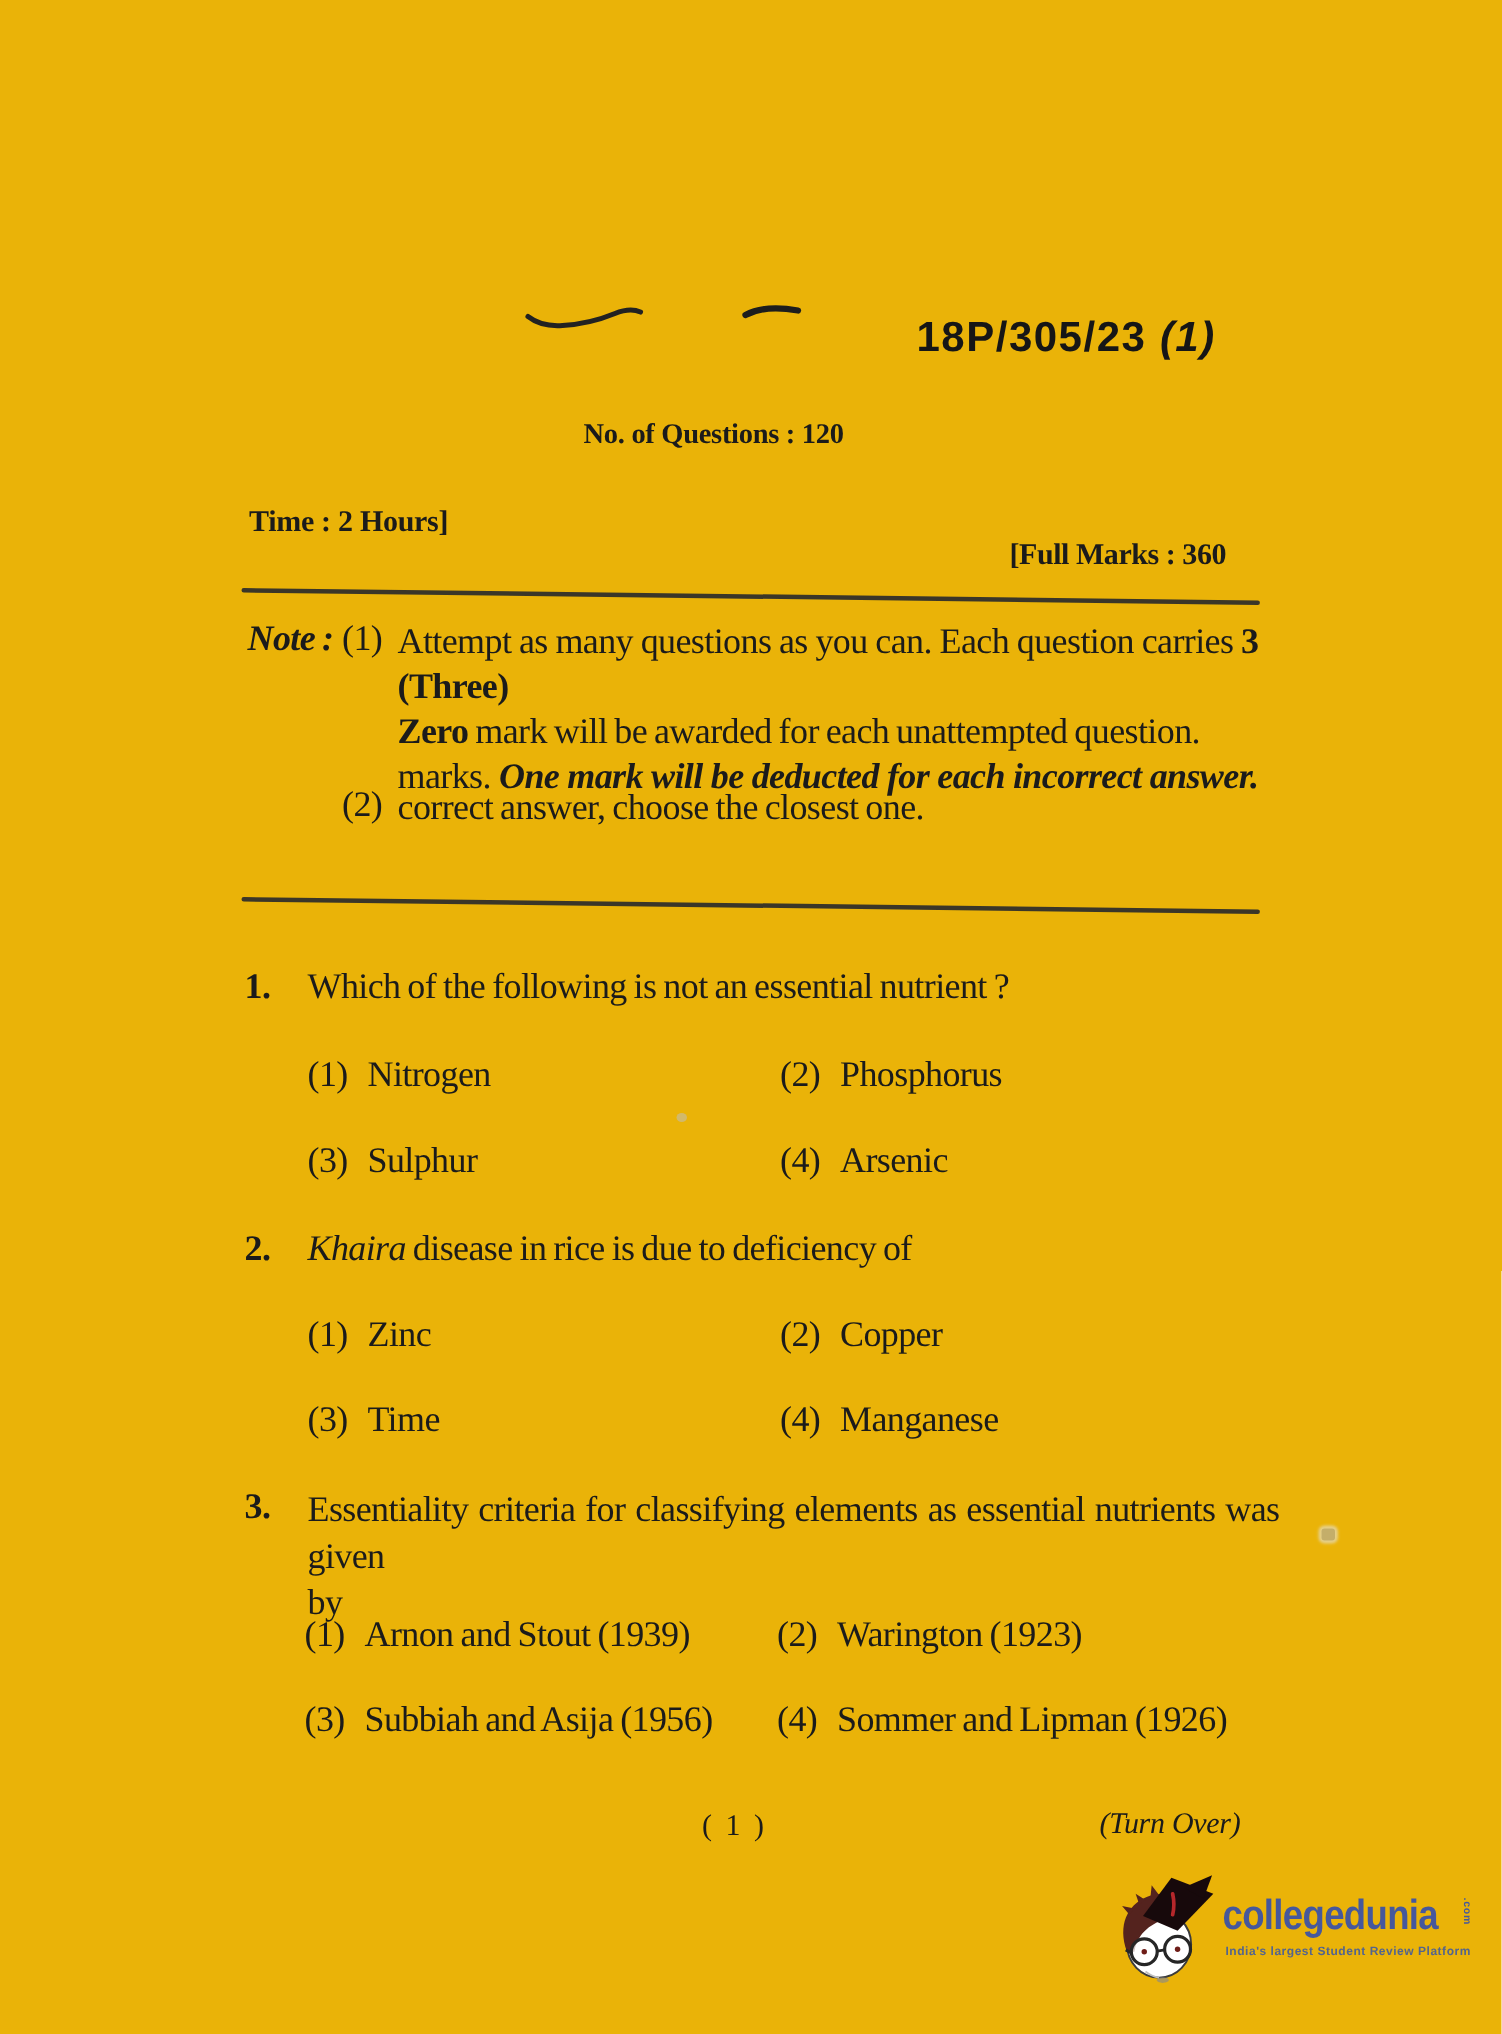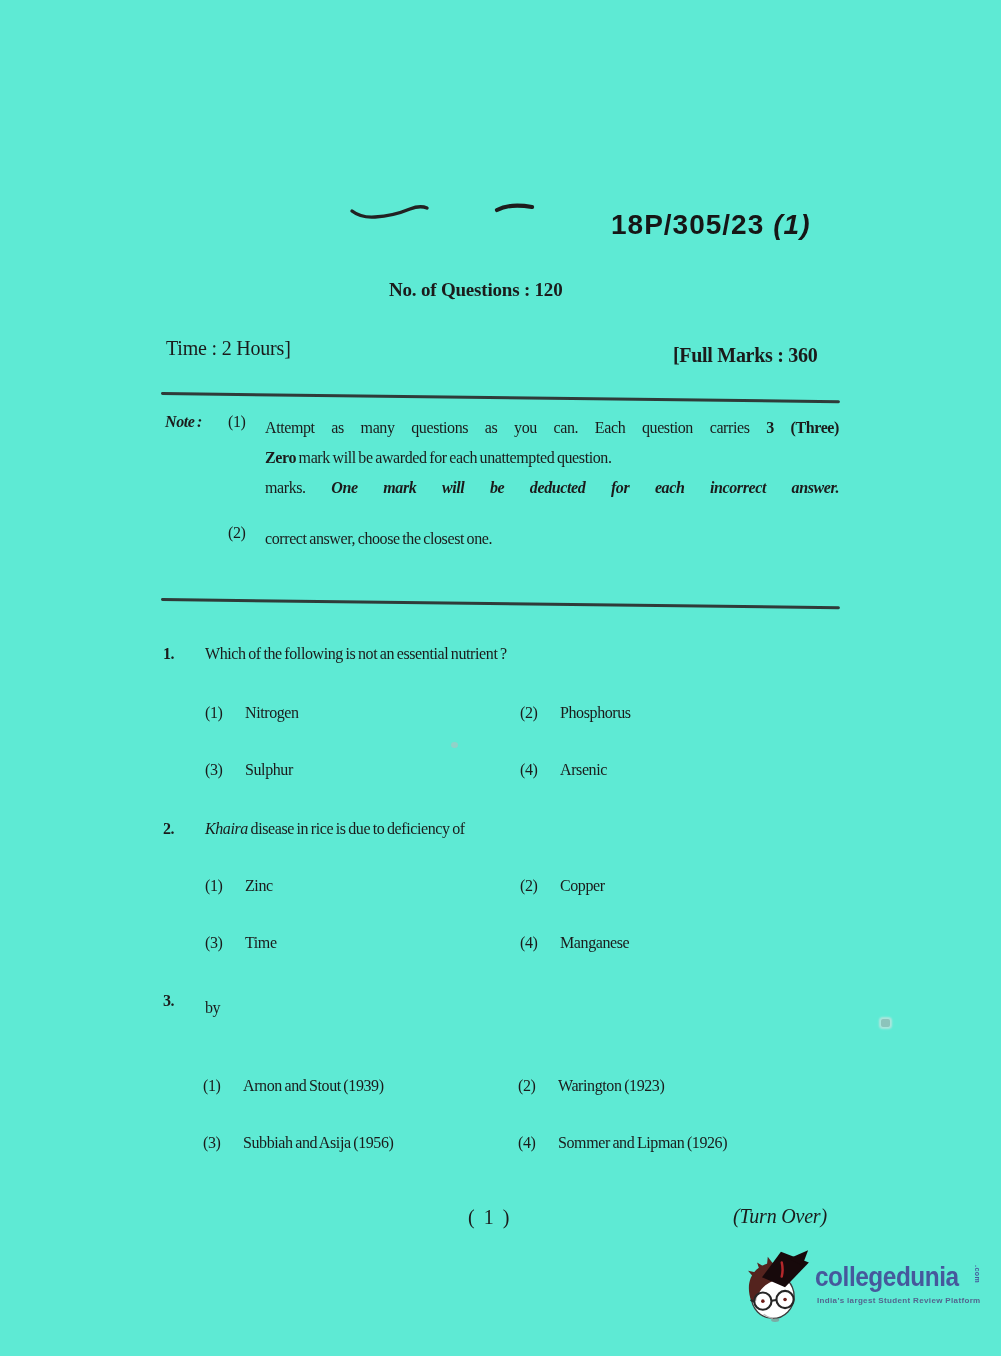--- a/index.html
+++ b/index.html
@@ -1,47 +1,47 @@
 <!DOCTYPE html>
 <html><head>
 <meta charset="utf-8">
 <style>
   html,body { margin:0; padding:0; background:#ffffff; }
   .page {
     position:relative;
     width:1001px; height:1356px;
-    background:#5eead4;
+    background:#eab308;
     font-family:"Liberation Serif", serif;
     color:#1b1b1b;
     overflow:hidden;
   }
   .abs { position:absolute; }
 
   
   .exam-code {
     left:611px; top:209px;
     font-family:"Liberation Sans", sans-serif;
     font-weight:bold; font-size:28px; letter-spacing:1px;
     color:#161616;
   }
   .exam-code .code-page { font-style:italic; margin-left:9px; }
 
   .questions-count { left:389px; top:279px; font-weight:bold; font-size:19px; letter-spacing:-0.2px; }
-  .time-allowed   { left:166px; top:337px; font-weight:normal; font-size:20px; letter-spacing:-0.2px; }
-  .full-marks     { left:673px; top:344px; font-weight:bold; font-size:20px; letter-spacing:-0.3px; }
+  .time-allowed   { left:166px; top:337px; font-weight:bold; font-size:20px; letter-spacing:-0.2px; }
+  .full-marks     { left:673px; top:359px; font-weight:bold; font-size:20px; letter-spacing:-0.3px; }
 
   .rule {
     height:3px; background:#2b2b2b; border-radius:2px;
     transform:rotate(0.7deg); transform-origin:left center; opacity:0.92;
   }
   .rule-top    { left:161px; top:392px; width:679px; }
   .rule-bottom { left:161px; top:598px; width:679px; }
 
   
-  .doc-text { font-size:16px; letter-spacing:-0.4px; word-spacing:-1px; }
+  .doc-text { font-size:24px; letter-spacing:-0.4px; word-spacing:-1px; }
 
   .note-row-1 { left:165px; top:413px; width:676px; display:flex; }
   .note-row-2 { left:228px; top:524px; display:flex; }
   .note-label { width:63px; flex:none; font-weight:bold; font-style:italic; }
   .note-num   { width:37px; flex:none; }
   .note-lines-1 { width:574px; line-height:30px; }
   .note-lines-2 { width:573px; line-height:30.5px; }
   .line { white-space:normal; }
   .jl   { text-align:justify; text-align-last:justify; }
   .b  { font-weight:bold; }
@@ -163,20 +163,21 @@
     <div class="opt-label">Time</div>
   </div>
   <div class="abs opt q2o4 doc-text">
     <div class="opt-num">(4)</div>
     <div class="opt-label">Manganese</div>
   </div>
 
   <div class="abs question q3 doc-text">
     <div class="q-num">3.</div>
     <div class="q-lines">
+      <div class="line jl">Essentiality criteria for classifying elements as essential nutrients was given</div>
       <div class="line">by</div>
     </div>
   </div>
   <div class="abs opt q3o1 doc-text">
     <div class="opt-num">(1)</div>
     <div class="opt-label">Arnon and Stout (1939)</div>
   </div>
   <div class="abs opt q3o2 doc-text">
     <div class="opt-num">(2)</div>
     <div class="opt-label">Warington (1923)</div>

